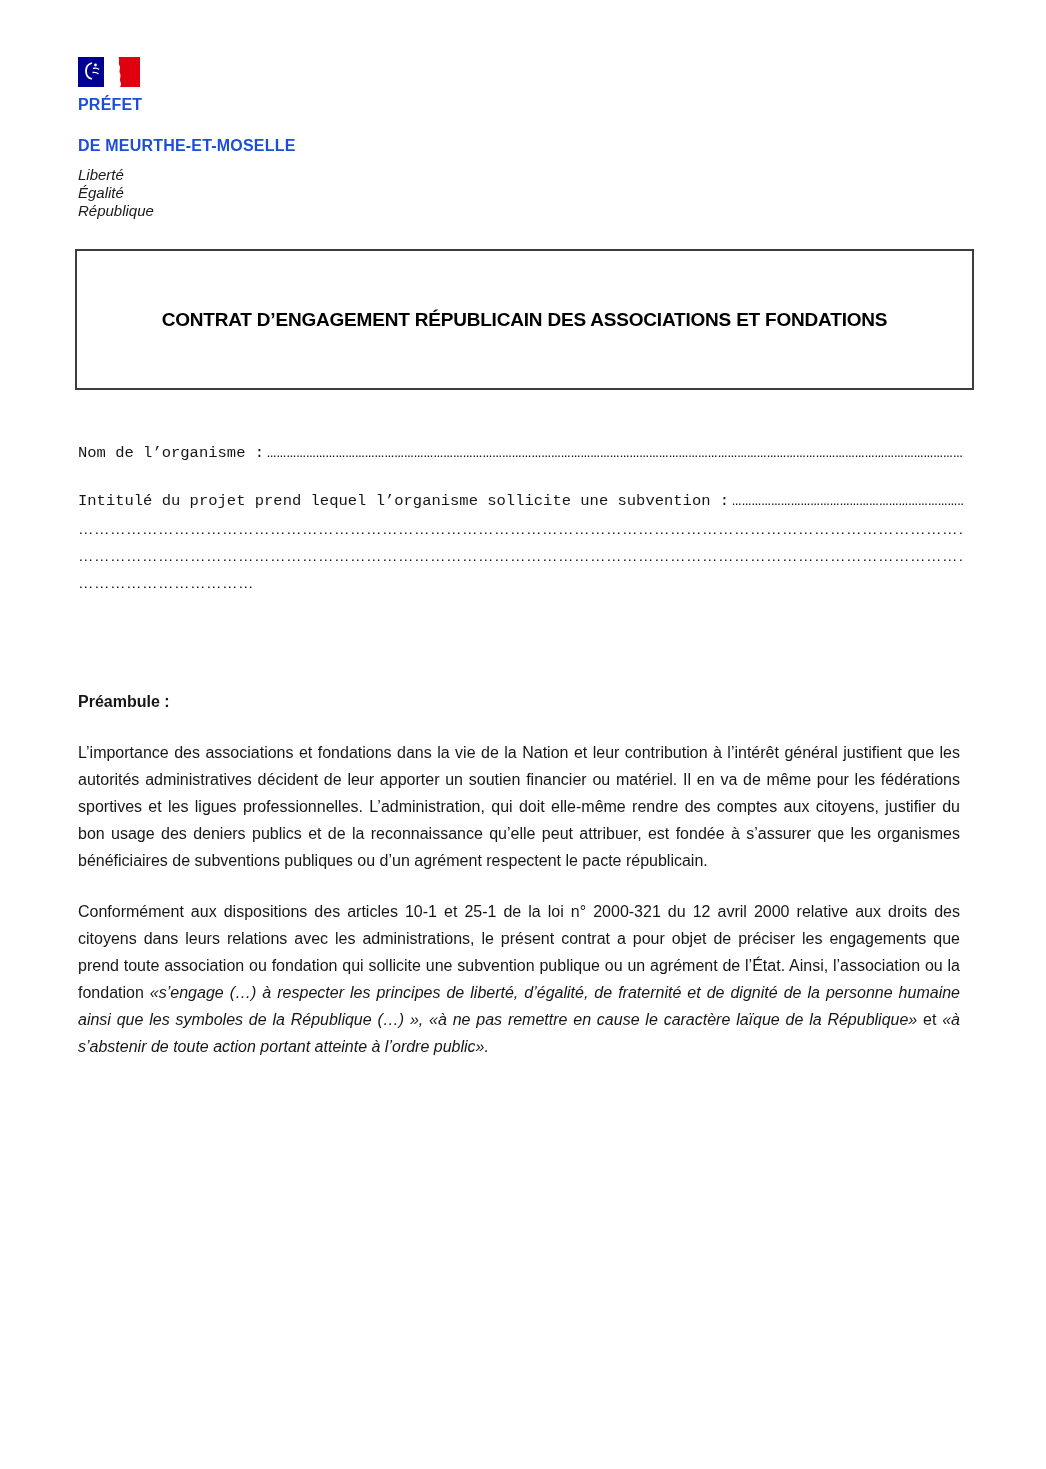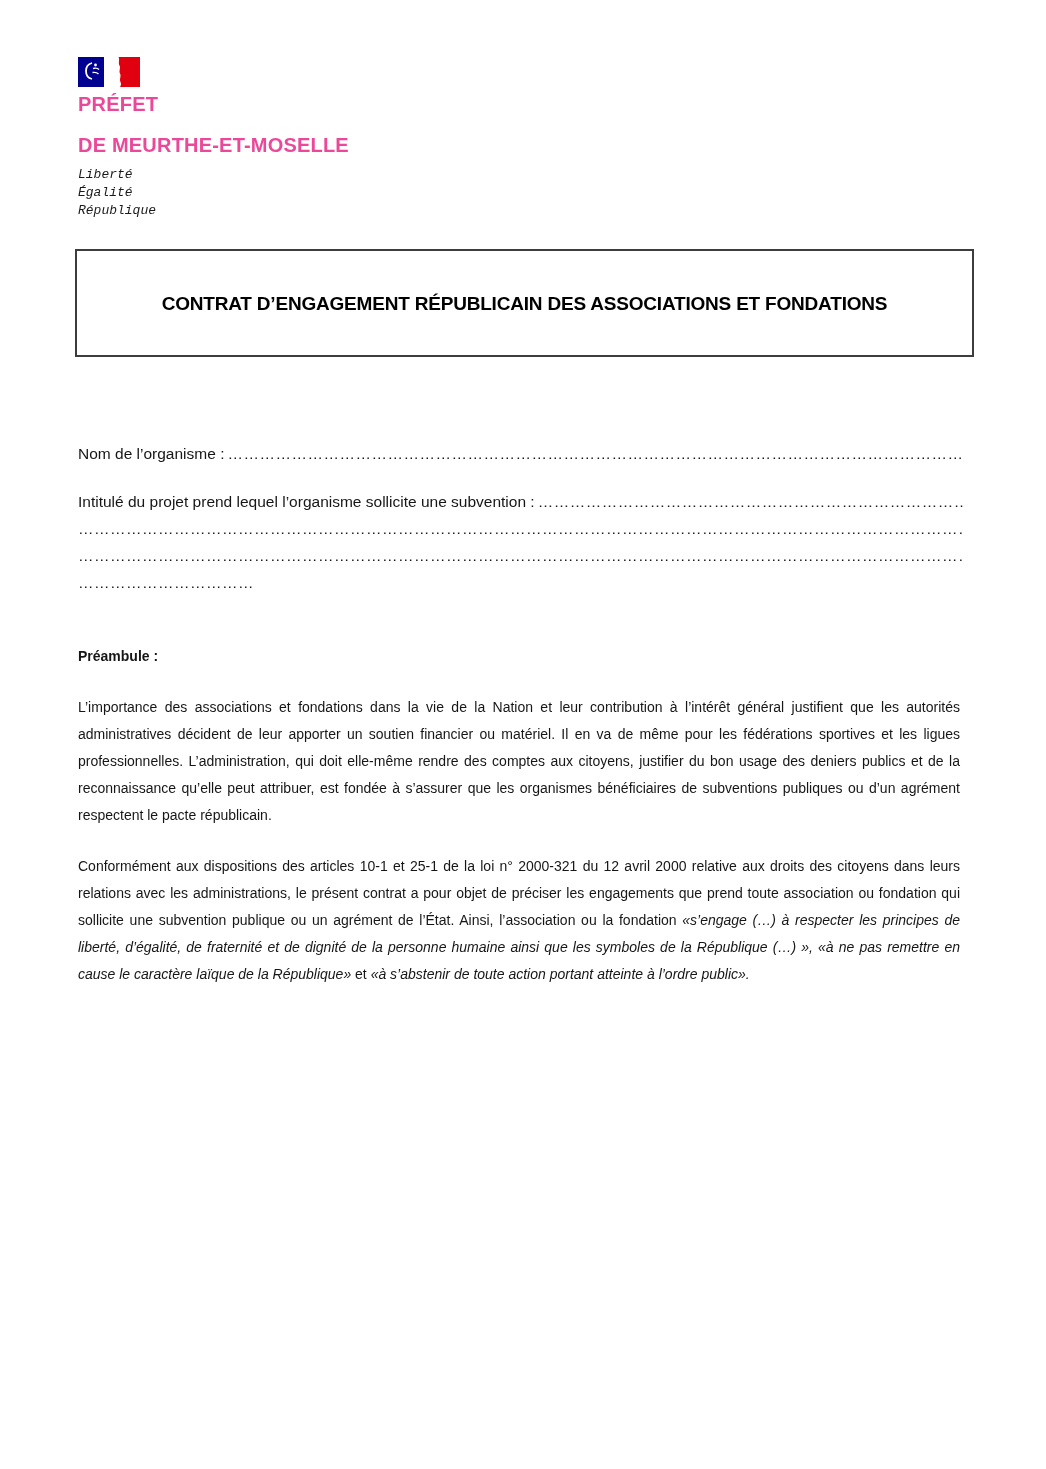--- a/index.html
+++ b/index.html
@@ -11,42 +11,42 @@
     font-family:"Liberation Sans",sans-serif;
     color:#161616;
     overflow:hidden;
   }
 
   
   .logo-block{position:absolute;left:78px;top:57px;}
   .flag{display:block;}
   .prefect{
     font-weight:800;
-    font-size:20px;
+    font-size:16px;
     line-height:25px;
     letter-spacing:0.2px;
-    color:#ec4899;
+    color:#1d4ed8;
     margin-top:5px;
   }
   .motto{
     margin-top:8px;
-    font-family:Liberation Mono, monospace;
+    font-family:Liberation Sans, sans-serif;
     font-style:italic;
-    font-size:13px;
+    font-size:15px;
     line-height:18px;
     color:#1a1a1a;
   }
 
   
   .title-box{
     position:absolute;
     left:75px;
     top:249px;
     width:899px;
-    height:108px;
+    height:141px;
     box-sizing:border-box;
     border:2px solid #3d3d3d;
     display:flex;
     flex-direction:column;
     justify-content:center;
     align-items:center;
     text-align:right;
   }
   .title-line{
     font-weight:700;
@@ -59,21 +59,21 @@
 
   
   .form-section{
     position:absolute;
     left:78px;
     top:440px;
     width:886px;
     font-size:15.5px;
     line-height:27px;
   }
-  .leader-row{display:flex;align-items:flex-start;}
+  .leader-row{display:flex;align-items:flex-start;font-family:Liberation Mono, monospace;}
   .leader-row + .leader-row{margin-top:21px;}
   .leader-label{white-space:nowrap;padding-right:3px;}
   .dotfill{
     flex:1;
     overflow:hidden;
     white-space:nowrap;
     letter-spacing:0.5px;
   }
   .dotline{
     overflow:hidden;
@@ -86,23 +86,23 @@
     white-space:nowrap;
     letter-spacing:0.5px;
     height:27px;
     width:195px;
   }
 
   
   .preamble{
     position:absolute;
     left:78px;
-    top:643px;
+    top:688px;
     width:886px;
-    font-size:14px;
+    font-size:16px;
     line-height:27px;
   }
   .preamble-heading{
     font-weight:700;
     margin:0 0 0 0;
   }
   .preamble p.body-par{
     margin:24px 4px 0 0;
     text-align:justify;
   }

